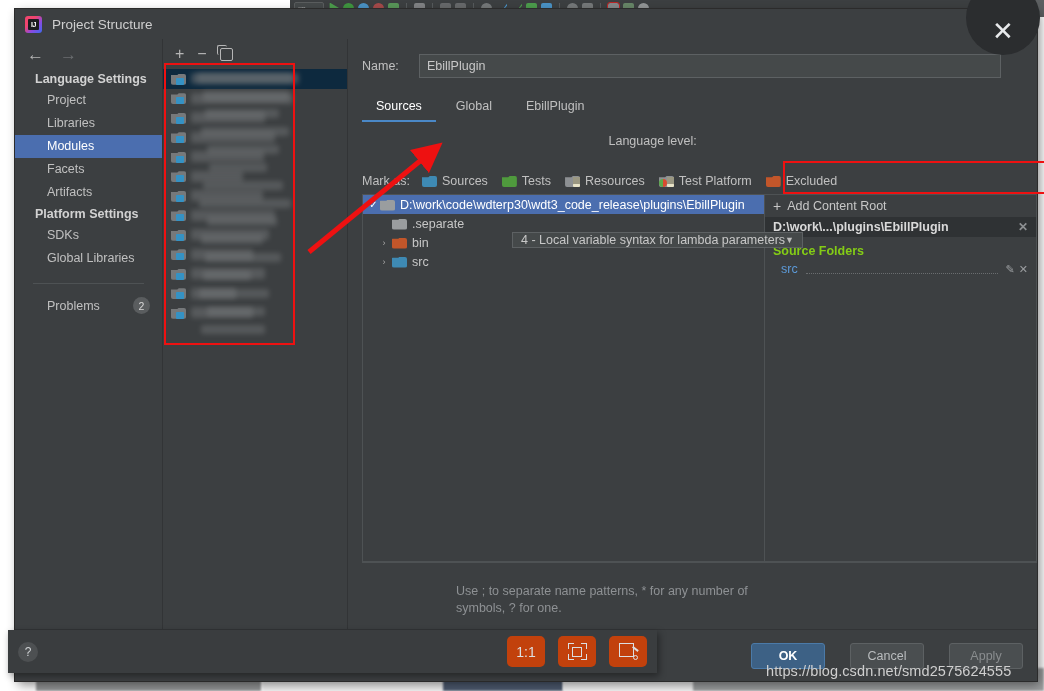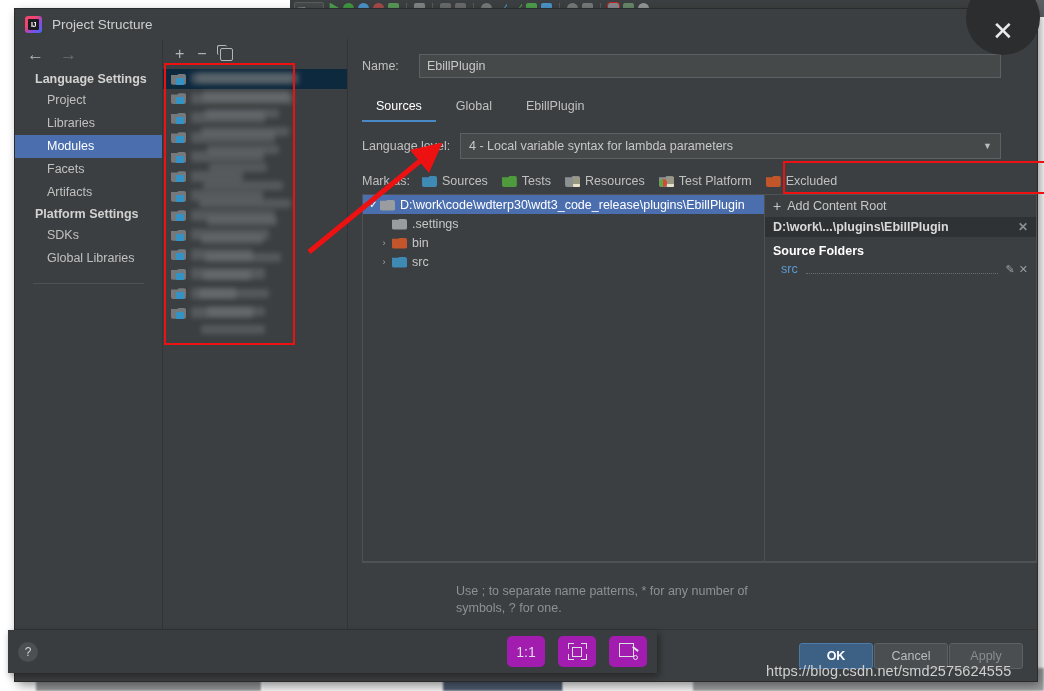--- a/index.html
+++ b/index.html
@@ -161,21 +161,21 @@
     color: #c8c8c8; font-size: 12.5px; display: flex; align-items: center; padding: 0 7px;
   }
 
   .tabs { display: flex; gap: 6px; margin: 16px 0 0 14px; }
   .tab {
     font-size: 12.5px; color: #c0c0c0; padding: 5px 14px 7px 14px;
     border-bottom: 2px solid transparent;
   }
   .tab.active { color: #ffffff; border-bottom-color: #4a88c7; }
 
-  .lang-row { display: flex; align-items: center; height: 24px; margin: 12px 36px 0 14px; position: relative; }
+  .lang-row { display: flex; align-items: center; height: 24px; margin: 12px 84px 0 14px; position: relative; flex-direction: column; }
   .lang-lbl { font-size: 12.5px; color: #c0c0c0; width: 98px; flex: 0 0 98px; }
   .combo {
     flex: 1 1 auto; height: 26px; background: #45494a; border: 1px solid #5d6163;
     display: flex; align-items: center; padding: 0 8px; color: #c8c8c8; font-size: 12.5px;
   }
   .combo .caret { margin-left: auto; font-size: 9px; color: #bbbbbb; }
 
   .markas-row { display: flex; align-items: center; gap: 0; margin: 16px 0 0 14px; font-size: 12.5px; color: #c0c0c0; }
   .markas-lbl { width: 60px; flex: 0 0 60px; }
   .mark-item { display: flex; align-items: center; gap: 5px; margin-right: 14px; white-space: nowrap; }
@@ -223,21 +223,21 @@
     width: 273px; flex: 0 0 273px; background: #3c3f41;
     border: 1px solid #4e5254; overflow: hidden;
   }
   .add-root { display: flex; align-items: center; gap: 6px; height: 22px; padding-left: 8px; font-size: 12.5px; color: #c7c7c7; }
   .plus-ico { font-size: 14px; color: #c7c7c7; line-height: 1; }
   .root-item {
     height: 20px; background: #2f3234; display: flex; align-items: center;
     padding: 0 8px 0 8px; font-size: 12.5px; font-weight: bold; color: #d9d9d9;
   }
   .root-item .x { margin-left: auto; color: #8d9092; font-size: 12px; }
-  .src-head { font-size: 12.5px; font-weight: bold; color: #ffffff; padding: 7px 0 2px 8px; }
+  .src-head { font-size: 12.5px; font-weight: bold; color: #84cc16; padding: 7px 0 2px 8px; }
   .src-row { display: flex; align-items: center; padding: 0 8px 0 16px; height: 18px; gap: 4px; }
   .src-row .nm { font-size: 12.5px; color: #5c9ad8; }
   .src-row .dots { flex: 1 1 auto; border-bottom: 1px dotted #6a6d6f; height: 10px; margin: 0 4px; }
   .src-row .ic { color: #9b9ea0; font-size: 11px; }
 
   
   .exclude-wrap { border-top: 1px solid #4e5254; margin: 0 0 0 14px; padding: 14px 0 12px 0; }
   .exclude-row { display: flex; align-items: center; }
   .exclude-lbl { font-size: 12.5px; color: #c0c0c0; width: 94px; flex: 0 0 94px; }
   .exclude-field {
@@ -247,42 +247,42 @@
 
   
   .footer {
     height: 52px; flex: 0 0 52px; border-top: 1px solid #323436; background: #3c3f41;
     display: flex; align-items: center; padding: 0 14px; position: relative;
   }
   .help-btn {
     width: 21px; height: 21px; border-radius: 50%; border: 1px solid #6e7173; color: #b5b8ba;
     font-size: 12px; display: flex; align-items: center; justify-content: center;
   }
-  .footer-btns { margin-left: auto; display: flex; gap: 1px; padding-left: 42px; }
+  .footer-btns { margin-left: auto; display: flex; gap: 25px; padding-left: 42px; }
   .btn {
     min-width: 74px; height: 26px; font-size: 12.5px; display: flex; align-items: center;
     justify-content: center; border-radius: 3px; border: 1px solid #5d6163;
     background: #4a4e50; color: #b9bcbe;
   }
   .btn.primary { background: #3d6185; border-color: #4b7aa8; color: #ffffff; font-weight: bold; }
   .btn.disabled { color: #8a8d8f; }
 
   
   .shot-bar {
     position: absolute; left: 8px; top: 630px; width: 649px; height: 43px;
     background: #3a3d3f; box-shadow: 2px 3px 7px rgba(0,0,0,.4);
     display: flex; align-items: center; padding: 0 10px;
   }
   .shot-help {
     width: 20px; height: 20px; border-radius: 50%; background: #4d5052; color: #cfd2d4;
     display: flex; align-items: center; justify-content: center; font-size: 12px;
   }
   .shot-tools { margin-left: auto; display: flex; gap: 13px; }
   .shot-tool {
-    width: 38px; height: 31px; border-radius: 5px; background: #a21caf;
+    width: 38px; height: 31px; border-radius: 5px; background: #c2410c;
     display: flex; align-items: center; justify-content: center; color: #dcdfe1; font-size: 14px;
   }
   .sq-frame { width: 19px; height: 17px; position: relative; }
   .sq-frame i {
     position: absolute; width: 6px; height: 6px; border: 1.6px solid #dcdfe1;
   }
   .sq-frame i:nth-child(1){ left:0; top:0; border-right:none; border-bottom:none; }
   .sq-frame i:nth-child(2){ right:0; top:0; border-left:none; border-bottom:none; }
   .sq-frame i:nth-child(3){ left:0; bottom:0; border-right:none; border-top:none; }
   .sq-frame i:nth-child(4){ right:0; bottom:0; border-left:none; border-top:none; }
@@ -382,20 +382,24 @@
         <div class="nav-item selected">Modules</div>
         <div class="nav-item">Facets</div>
         <div class="nav-item">Artifacts</div>
 
         <div class="nav-group-head">Platform Settings</div>
         <div class="nav-item">SDKs</div>
         <div class="nav-item">Global Libraries</div>
 
         <div class="nav-divider"></div>
 
+        <div class="nav-problems">
+          <span class="lbl">Problems</span>
+          <span class="badge">2</span>
+        </div>
       </div>
 
       <div class="modules-col">
         <div class="mod-toolbar">
           <span class="mod-btn">+</span>
           <span class="mod-btn">−</span>
           <span class="mod-copy"></span>
         </div>
 
         <div class="mod-list" id="mod-list">
@@ -525,21 +529,21 @@
 
         <div class="lower">
           <div class="tree-pane">
             <div class="tree-row root">
               <span class="chk">✓</span>
               <span class="fico fico-gray"></span>
               <span>D:\work\code\wdterp30\wdt3_code_release\plugins\EbillPlugin</span>
             </div>
             <div class="tree-row" style="padding-left:29px">
               <span class="fico fico-gray"></span>
-              <span>.settings</span>
+              <span>.separate</span>
             </div>
             <div class="tree-row" style="padding-left:13px">
               <span class="twisty">›</span>
               <span class="fico fico-orange"></span>
               <span>bin</span>
             </div>
             <div class="tree-row" style="padding-left:13px">
               <span class="twisty">›</span>
               <span class="fico fico-blue"></span>
               <span>src</span>

